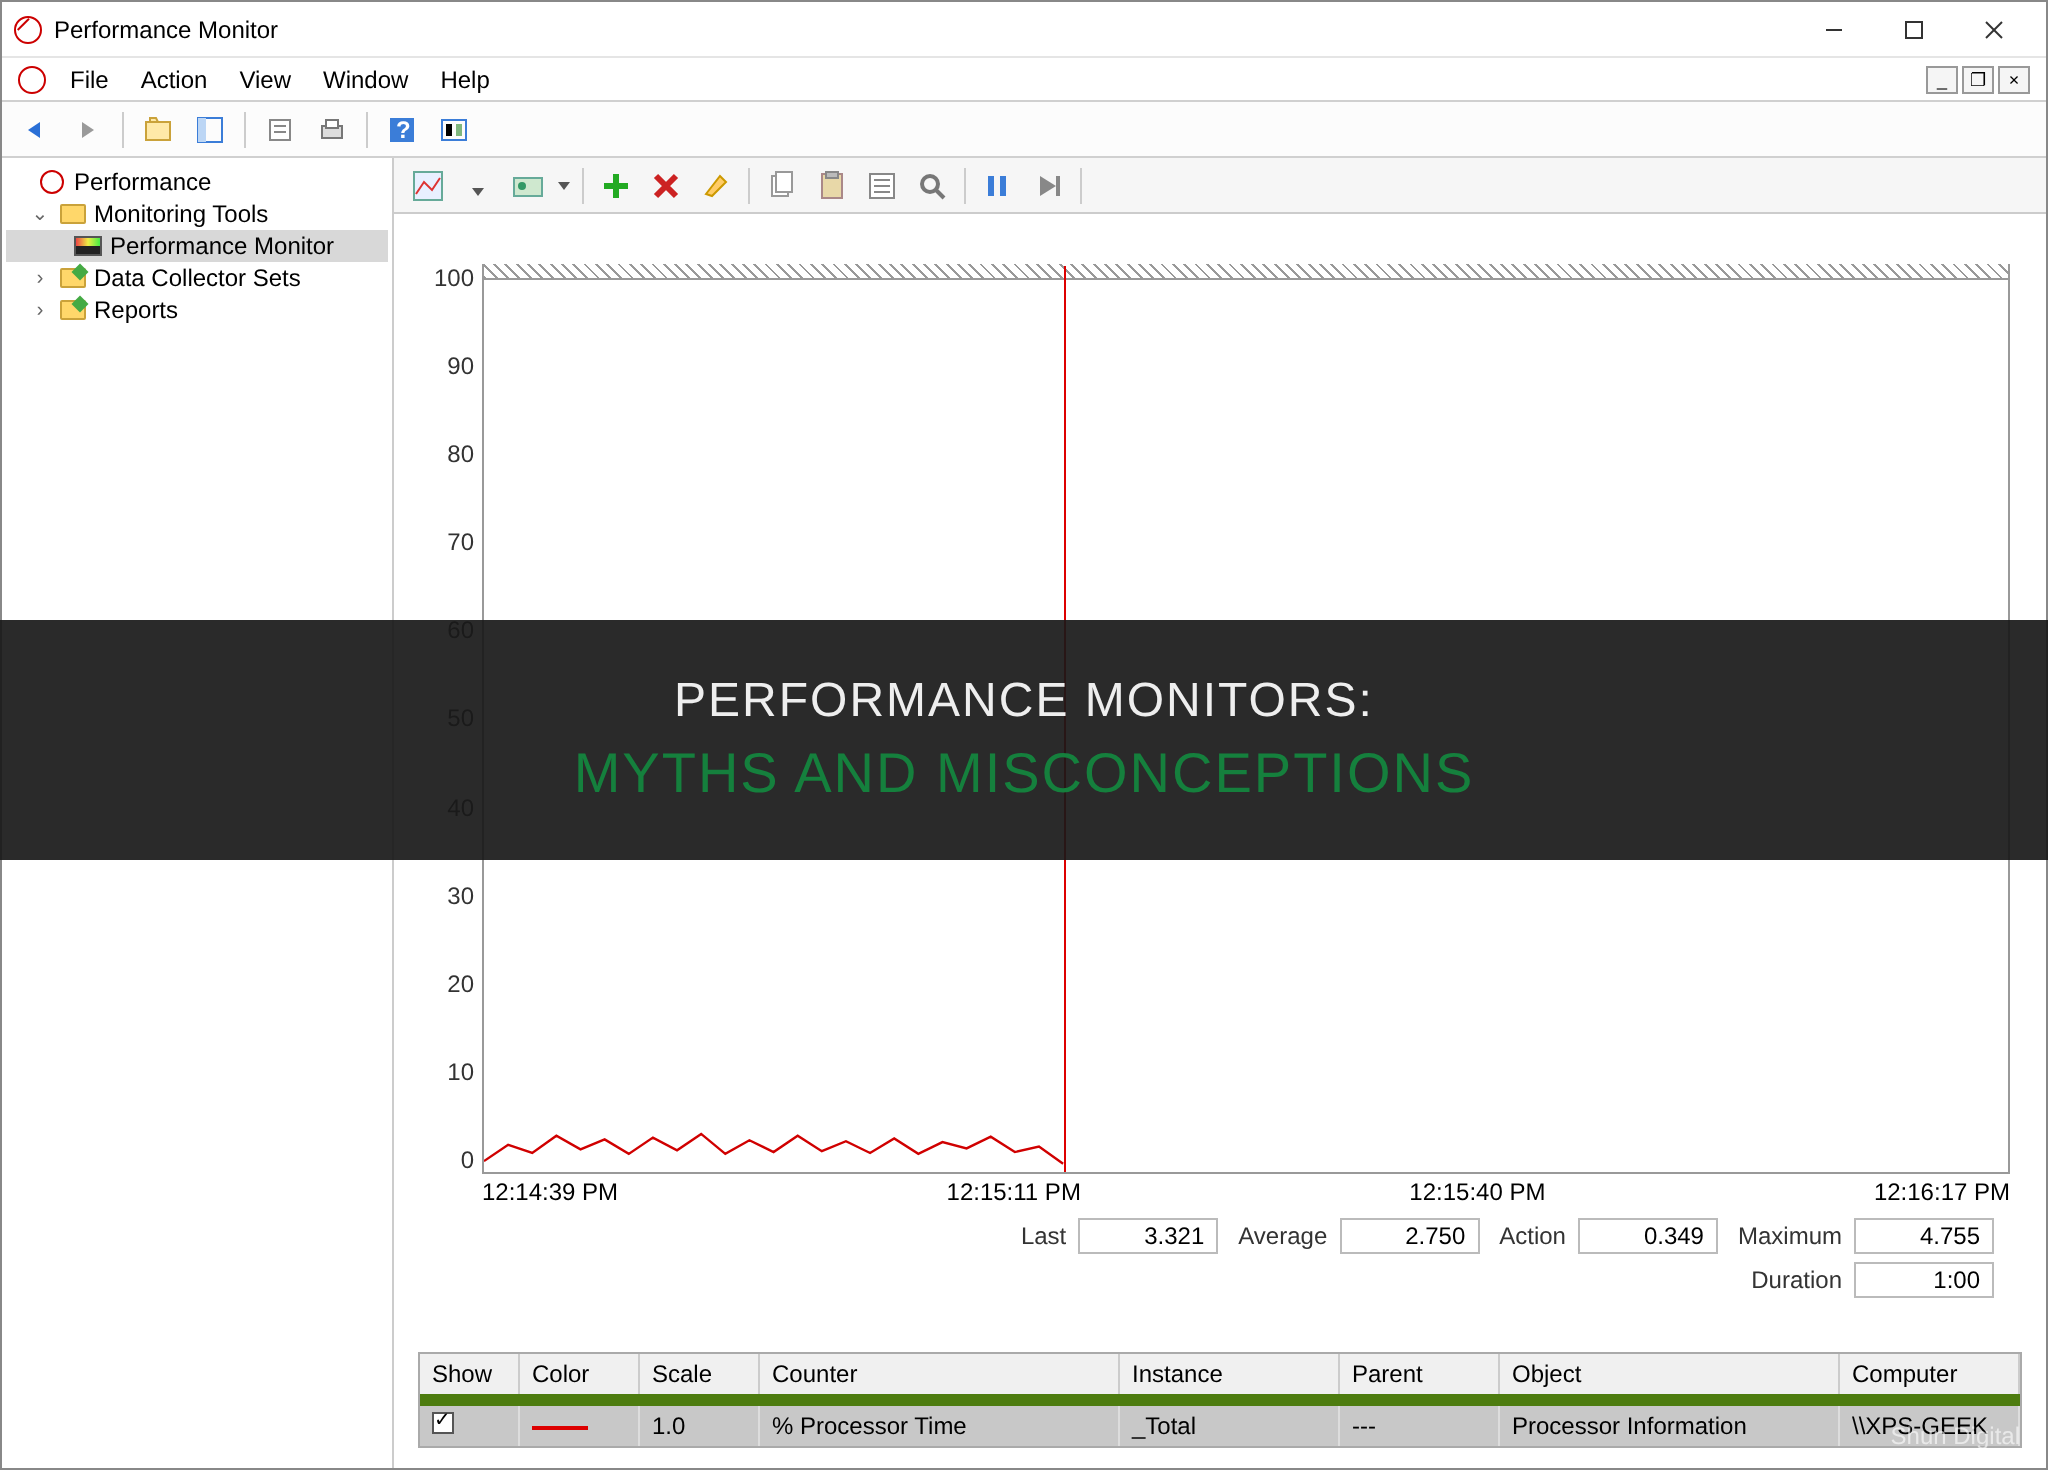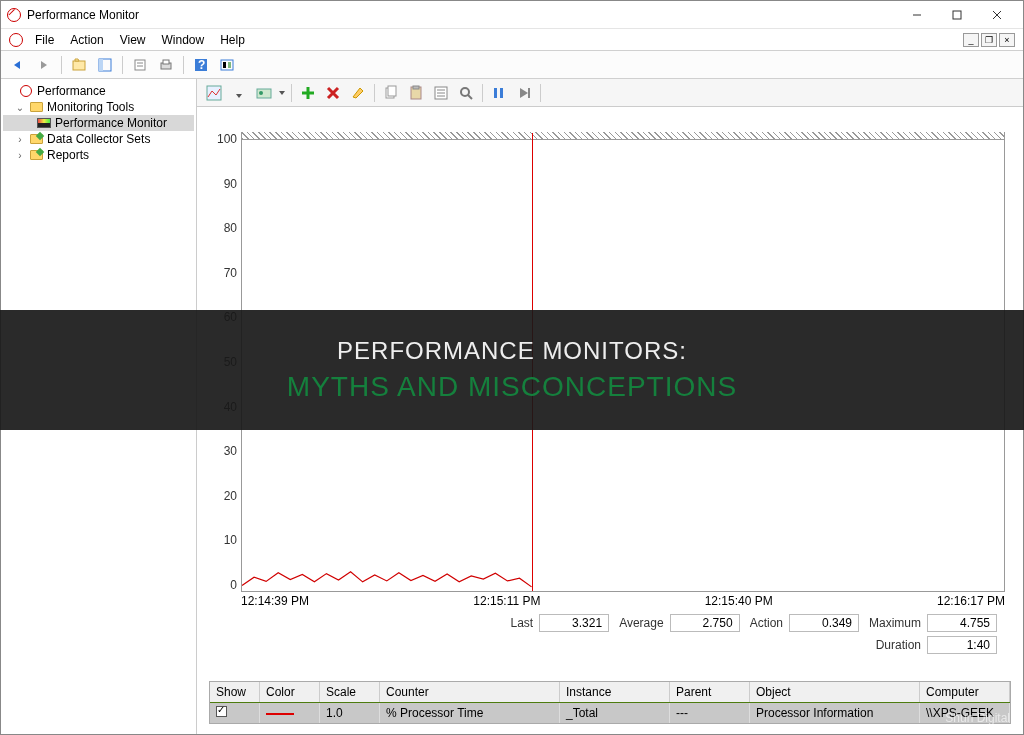--- a/index.html
+++ b/index.html
@@ -49,21 +49,21 @@
 
   .xaxis { display: flex; justify-content: space-between; padding: 2px 0 0 36px; font-size: 11px; }
 
   .stats { padding: 6px 8px 6px 36px; }
   .stats-row { display: flex; gap: 10px; justify-content: flex-end; font-size: 11px; }
   .stats-row .cell { display: flex; gap: 6px; align-items: center; }
   .stats-row .lab { color: #333; }
   .stats-row .val { border: 1px solid #bbb; background: #fff; padding: 1px 6px; min-width: 70px; text-align: right; }
 
   .counter-grid { border: 1px solid #aaa; margin: 4px 12px 10px 12px; font-size: 11px; }
-  .cg-head { display: flex; background: #f0f0f0; border-bottom: 1px solid #4d7c0f; }
+  .cg-head { display: flex; background: #f0f0f0; border-bottom: 6px solid #4d7c0f; }
   .cg-head > div { padding: 3px 6px; border-right: 1px solid #ccc; }
   .cg-row { display: flex; background: #c8c8c8; }
   .cg-row > div { padding: 3px 6px; border-right: 1px solid #ddd; overflow: hidden; white-space: nowrap; }
   .col-show { width: 50px; } .col-color { width: 60px; } .col-scale { width: 60px; }
   .col-counter { width: 180px; } .col-inst { width: 110px; } .col-parent { width: 80px; }
   .col-obj { width: 170px; } .col-comp { flex: 1; }
   .cb { width: 11px; height: 11px; border: 1px solid #555; background: #fff; display: inline-block; position: relative; }
   .cb.ck::after { content: "✓"; position: absolute; top: -3px; left: 0; font-size: 10px; }
   .color-swatch { display: inline-block; width: 28px; height: 2px; background: #d00; vertical-align: middle; }
 
@@ -335,21 +335,21 @@
                 <span class="val">0.349</span>
               </div>
             <div class="cell">
                 <span class="lab">Maximum</span>
                 <span class="val">4.755</span>
               </div>
           </div>
           <div class="stats-row" style="margin-top:4px">
             <div class="cell">
                 <span class="lab">Duration</span>
-                <span class="val">1:40</span>
+                <span class="val">1:00</span>
               </div>
           </div>
         </div>
       </div>
 
       <div class="counter-grid">
         <div class="cg-head">
           <div class="col-show">Show</div>
           <div class="col-color">Color</div>
           <div class="col-scale">Scale</div>

